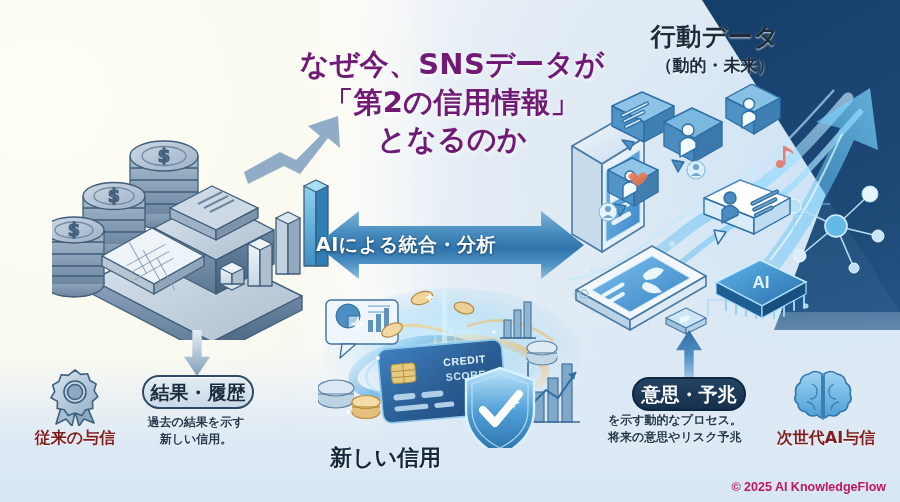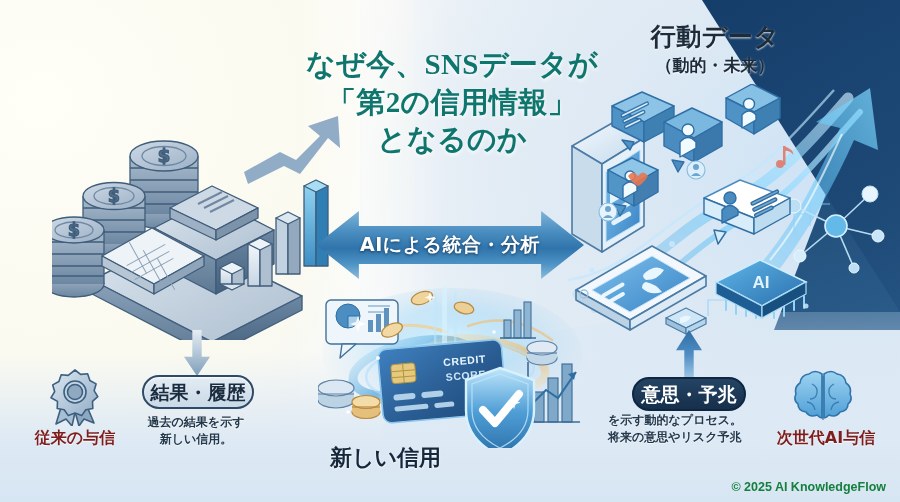--- a/index.html
+++ b/index.html
@@ -54,36 +54,35 @@
     font-weight:700;line-height:1.18;letter-spacing:.5px;
     text-shadow:0 1px 2px rgba(255,255,255,.85);
   }
   .heading .sub{display:block;font-size:17px;font-weight:700;margin-top:3px;letter-spacing:0;}
 
   #left-heading{left:60px;top:24px;width:300px;font-size:27px;}
   #right-heading{left:570px;top:22px;width:290px;font-size:25px;}
 
   #main-title{
     position:absolute;left:292px;top:46px;width:320px;
-    text-align:center;color:#0f766e;font-weight:800;
+    text-align:center;color:#701a75;font-weight:800;
     font-size:29px;line-height:1.3;letter-spacing:.3px;
     text-shadow:0 2px 4px rgba(255,255,255,.9);
-    font-family:Liberation Serif, serif;
   }
 
   
   #ai-arrow{
     position:absolute;left:316px;top:211px;width:268px;height:68px;
     background:linear-gradient(180deg,#7fb4d8 0%,#4d90c2 28%,#2f74ab 55%,#4e93c5 78%,#8cbcdd 100%);
     clip-path:polygon(0 50%,16% 0,16% 22%,84% 22%,84% 0,100% 50%,84% 100%,84% 78%,16% 78%,16% 100%);
     filter:drop-shadow(0 3px 5px rgba(25,60,95,.35));
   }
   #ai-arrow-label{
     position:absolute;left:316px;top:232px;width:268px;
-    text-align:center;color:#ffffff;font-weight:800;font-size:19px;
+    color:#ffffff;font-weight:800;font-size:19px;
     letter-spacing:.5px;text-shadow:0 1px 3px rgba(13,45,75,.85);
   }
 
   
   .pill{
     position:absolute;border-radius:17px;text-align:center;
     font-weight:800;font-size:19px;line-height:30px;height:30px;
   }
   #pill-left{
     left:142px;top:375px;width:108px;
@@ -114,21 +113,21 @@
   #caption-right{left:762px;top:428px;width:128px;}
 
   #bottom-center-label{
     position:absolute;left:330px;top:443px;width:240px;text-align:left;
     color:#16283c;font-size:22px;font-weight:800;
     text-shadow:0 1px 2px rgba(255,255,255,.9);
   }
 
   #copyright{
     position:absolute;right:14px;bottom:8px;
-    color:#15803d;font-size:12.5px;font-weight:600;
+    color:#be185d;font-size:12.5px;font-weight:600;
     font-family:"Liberation Sans",sans-serif;
   }
 
   
   #down-arrow{
     position:absolute;left:184px;top:330px;width:26px;height:46px;
     background:linear-gradient(180deg,#e6edf4 0%,#b9cbdb 45%,#7d9db8 100%);
     clip-path:polygon(32% 0,68% 0,68% 58%,100% 58%,50% 100%,0 58%,32% 58%);
     filter:drop-shadow(0 2px 2px rgba(40,70,100,.3));
   }

